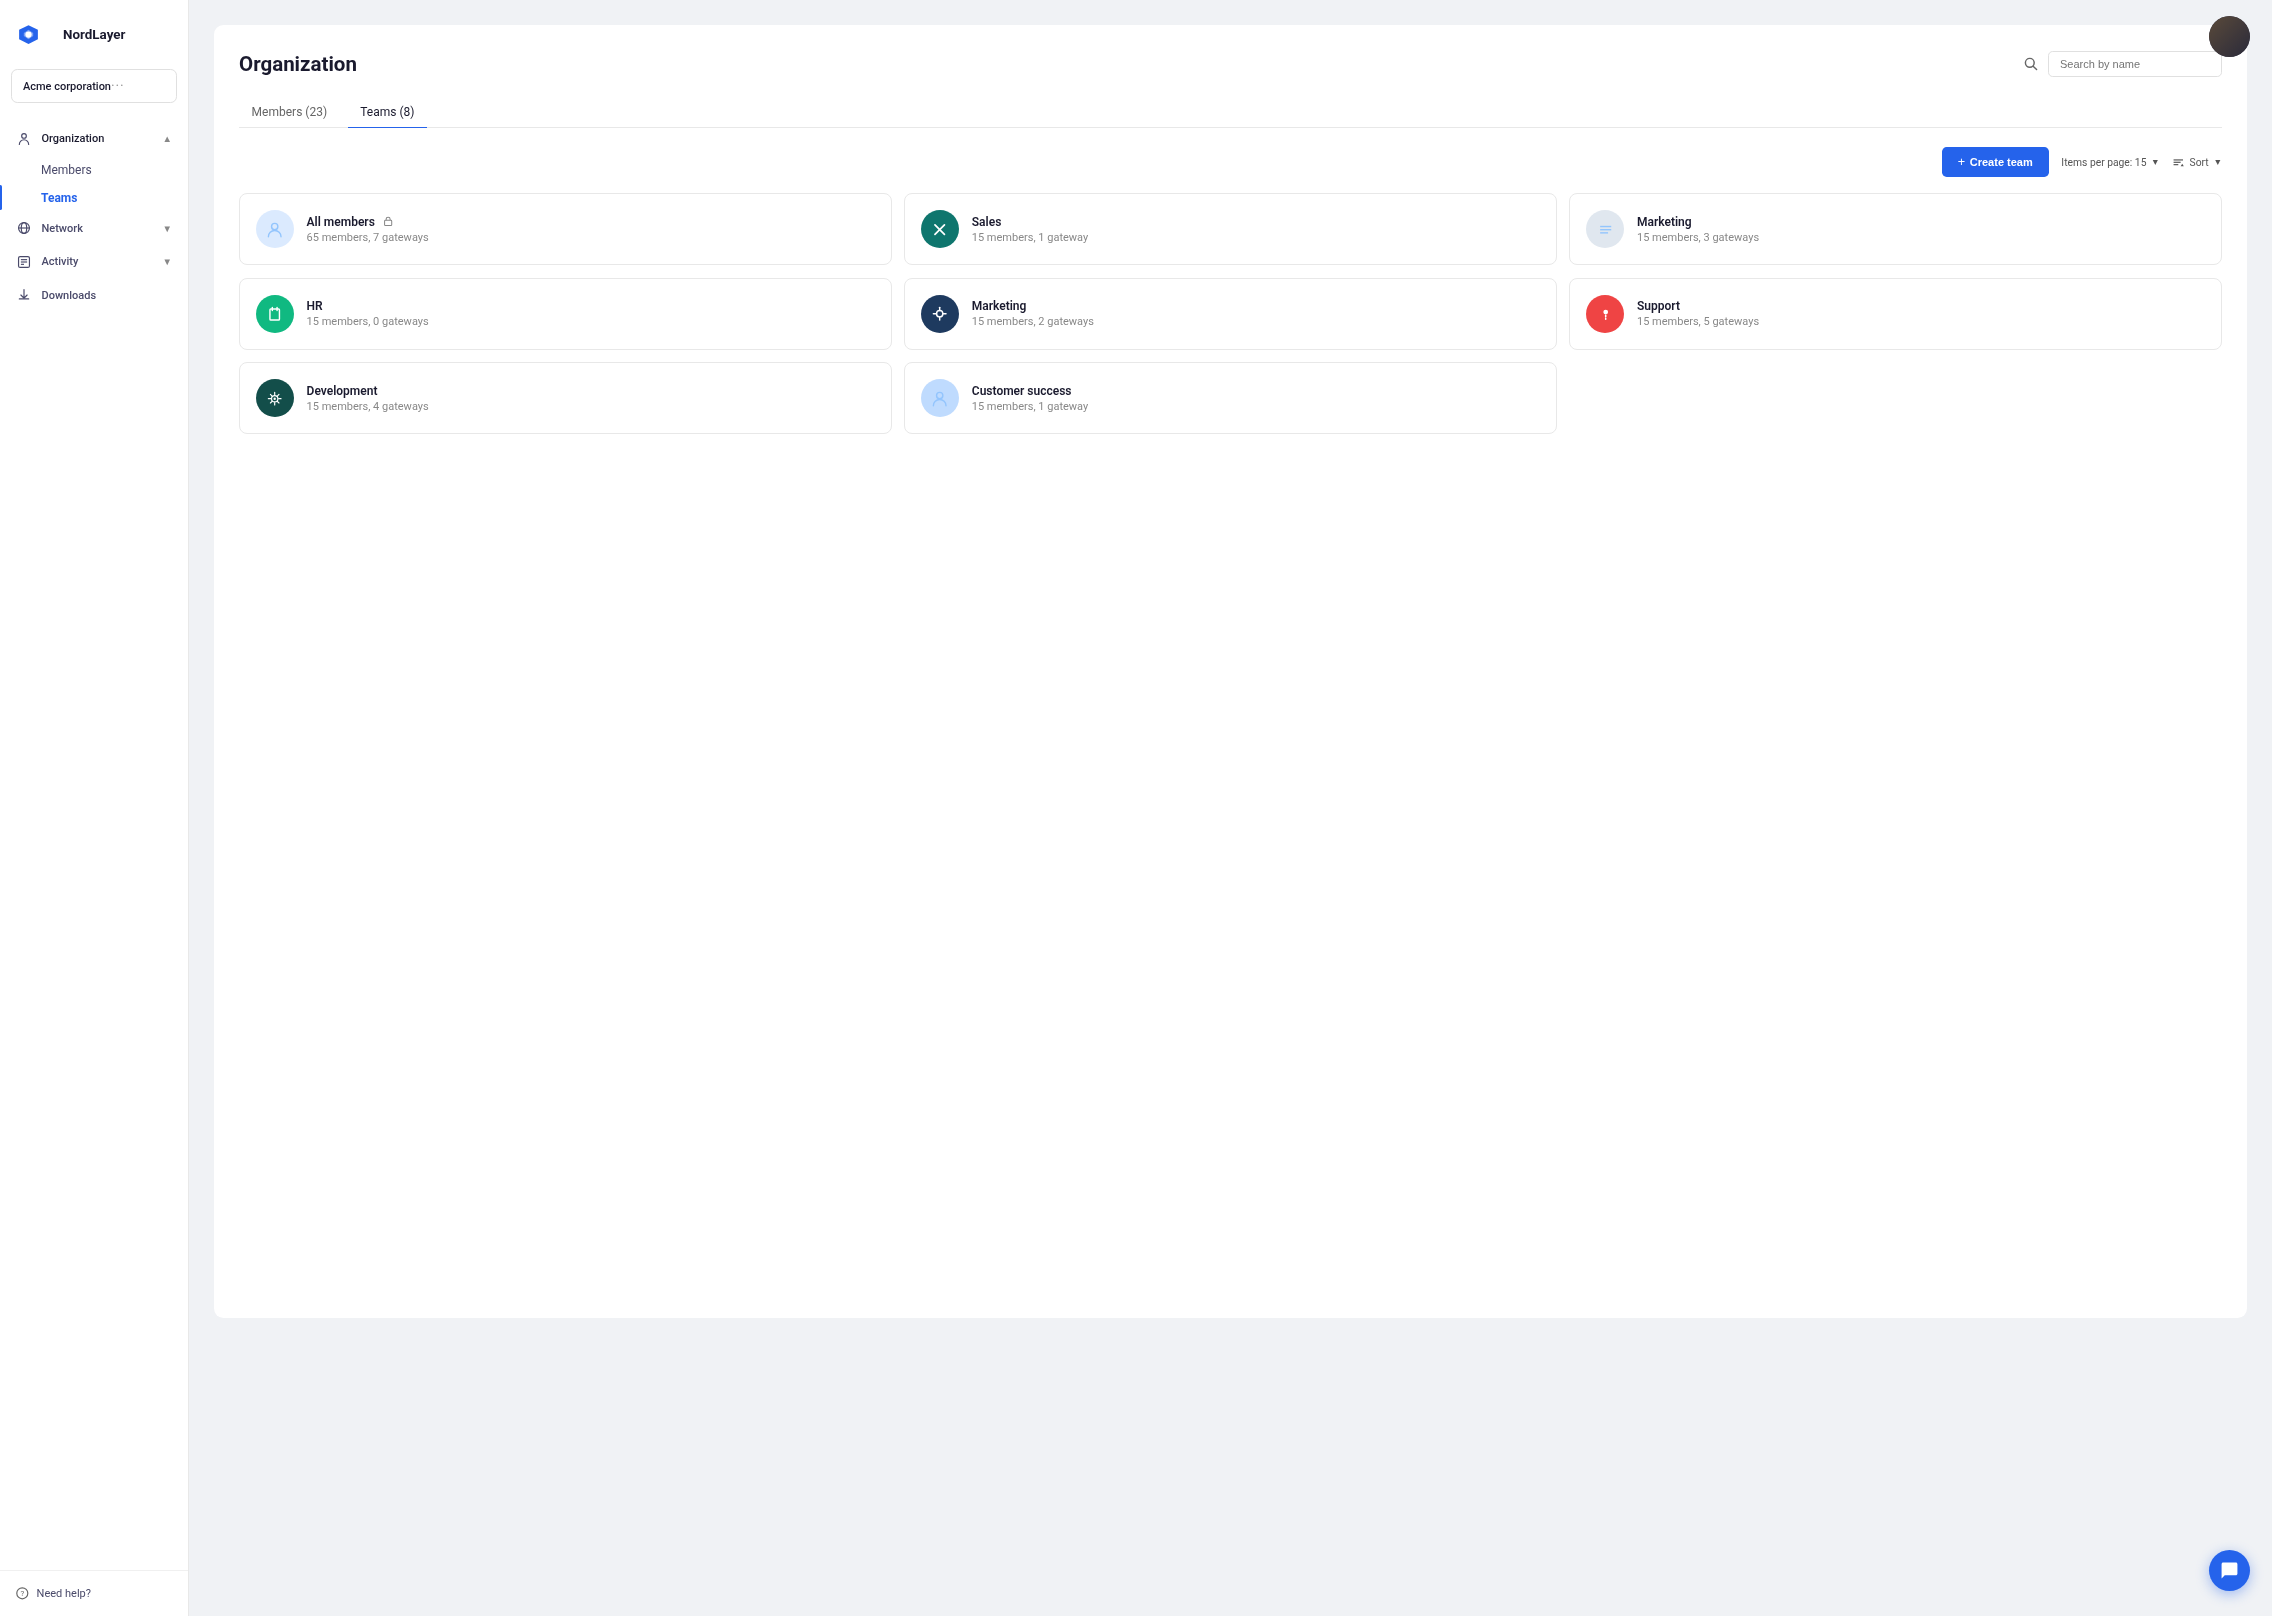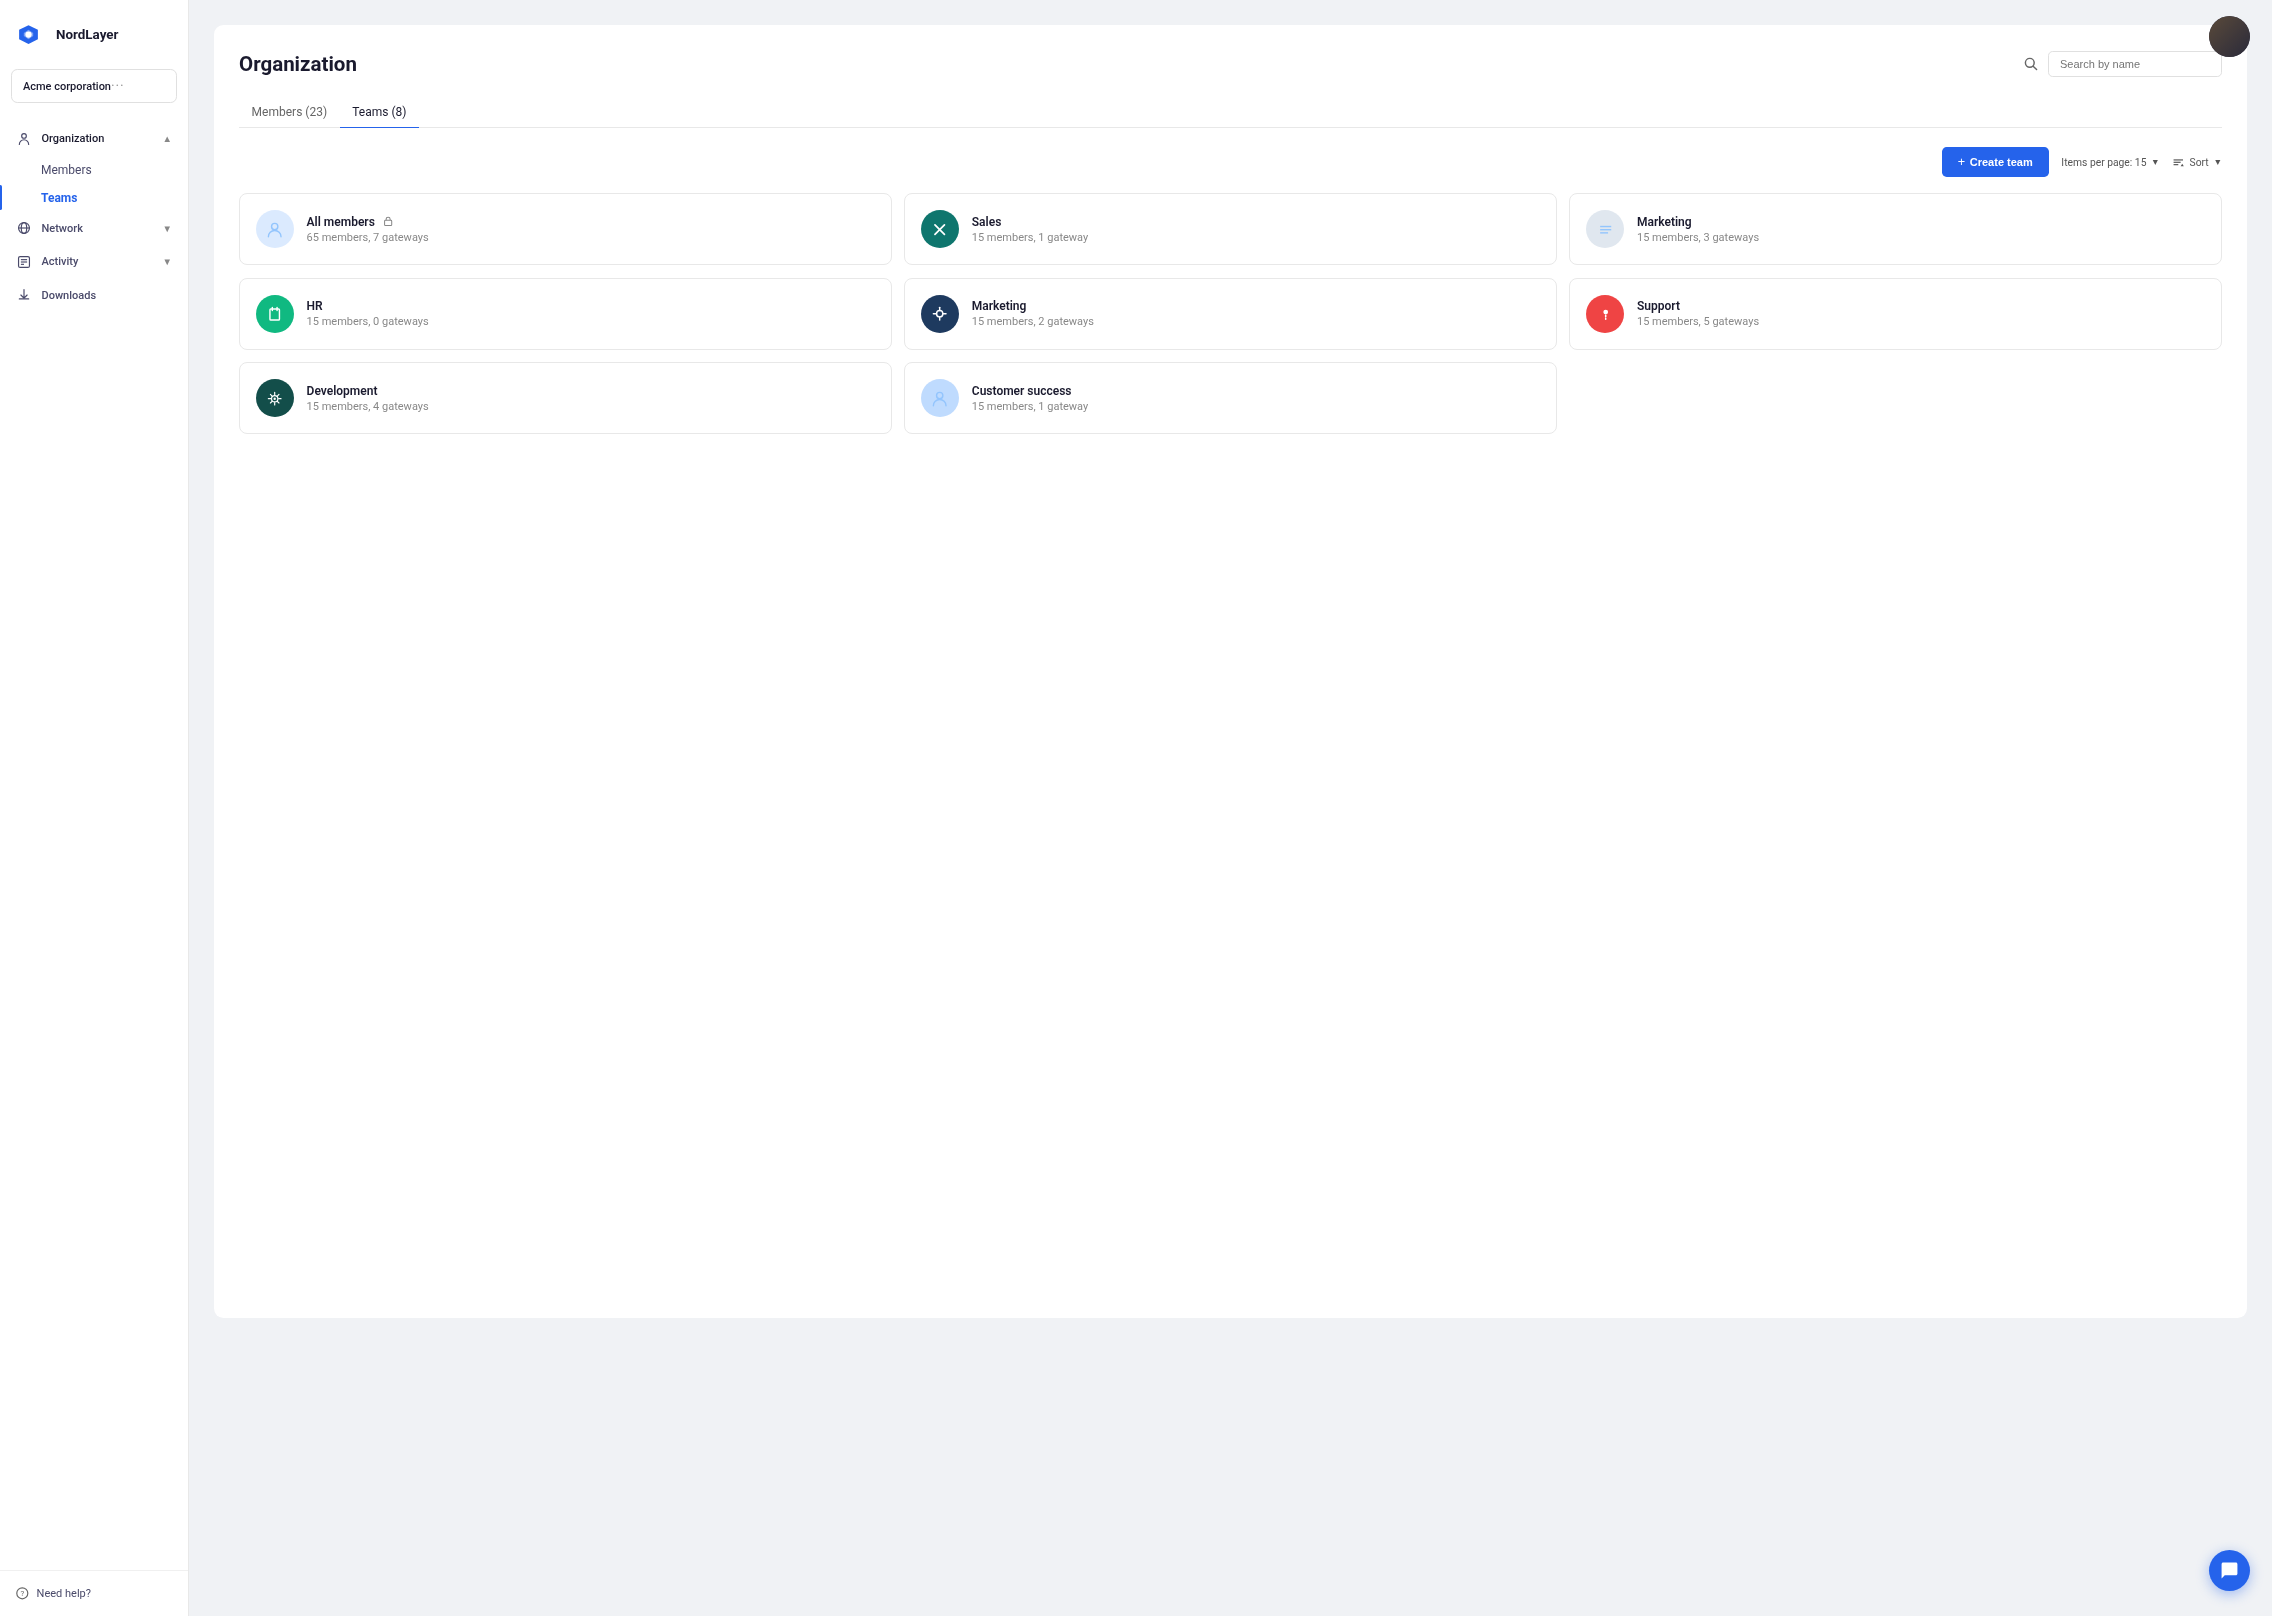--- a/index.html
+++ b/index.html
@@ -22,21 +22,21 @@
       left: 0;
       top: 0;
       z-index: 10;
       border-right: 0.8px solid #e8e8e8;
     }
 
     .sidebar-logo {
       padding: 22px 16px 16px;
       display: flex;
       align-items: center;
-      gap: 15px;
+      gap: 22px;
     }
 
     .logo-icon {
       width: 25px;
       height: 25px;
     }
 
     .logo-text {
       font-size: 13.4px;
       font-weight: 700;
@@ -228,21 +228,21 @@
       padding: 6.3px 11px;
       font-size: 11px;
       color: #aaa;
       width: 174px;
       outline: none;
     }
 
     
     .tabs {
       display: flex;
-      gap: 0;
+      gap: 8px;
       border-bottom: 0.8px solid #e8e8e8;
       margin-bottom: 19px;
     }
 
     .tab {
       padding: 8px 12.6px;
       font-size: 12px;
       color: #666;
       cursor: pointer;
       border-bottom: 1.6px solid transparent;

